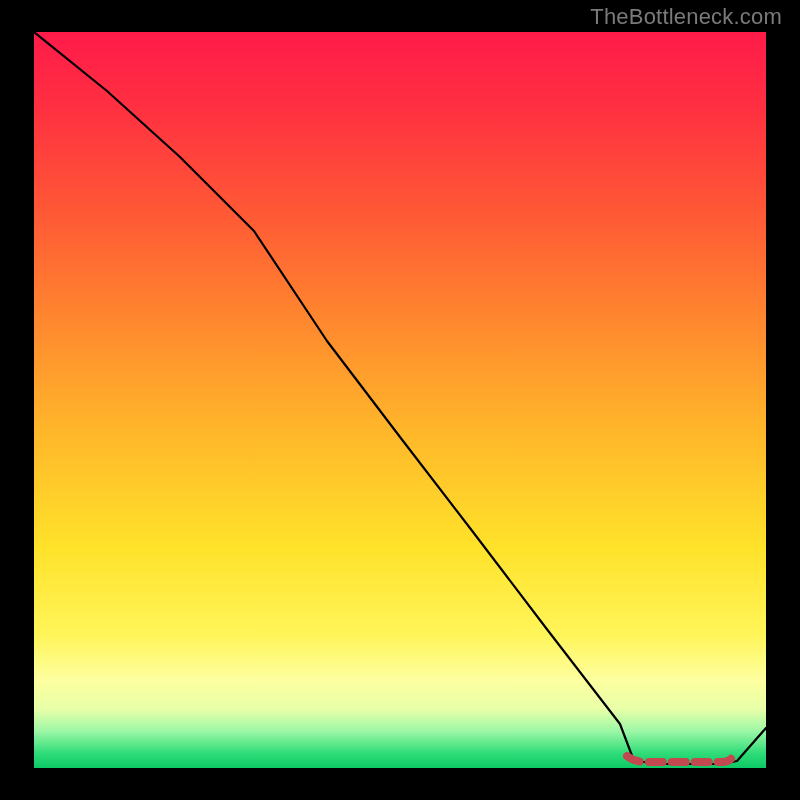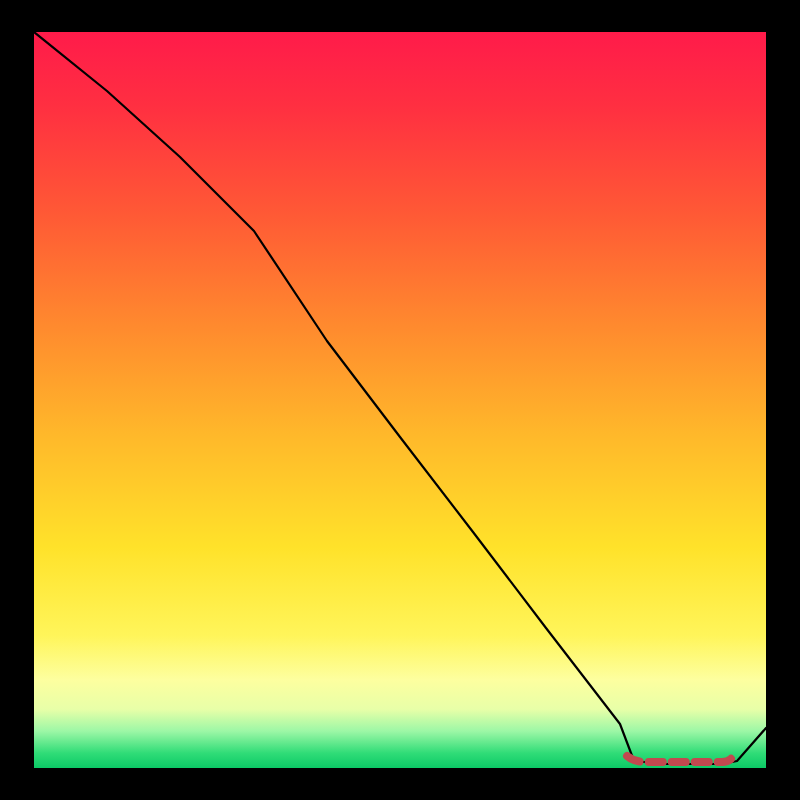--- a/index.html
+++ b/index.html
@@ -69,20 +69,21 @@
     stroke-width: 8;
     stroke-linecap: round;
     stroke-dasharray: 14 9;
   }
 </style>
 </head>
 <body>
 
 <div class="frame">
 
+  <div class="watermark">TheBottleneck.com</div>
 
   <div class="plot">
     <svg class="overlay" viewBox="0 0 732 736" preserveAspectRatio="none">
 
       <path class="line" d="M 0 0
                L 73 59
                L 146 125
                L 220 199
                L 293 309
                L 366 405

